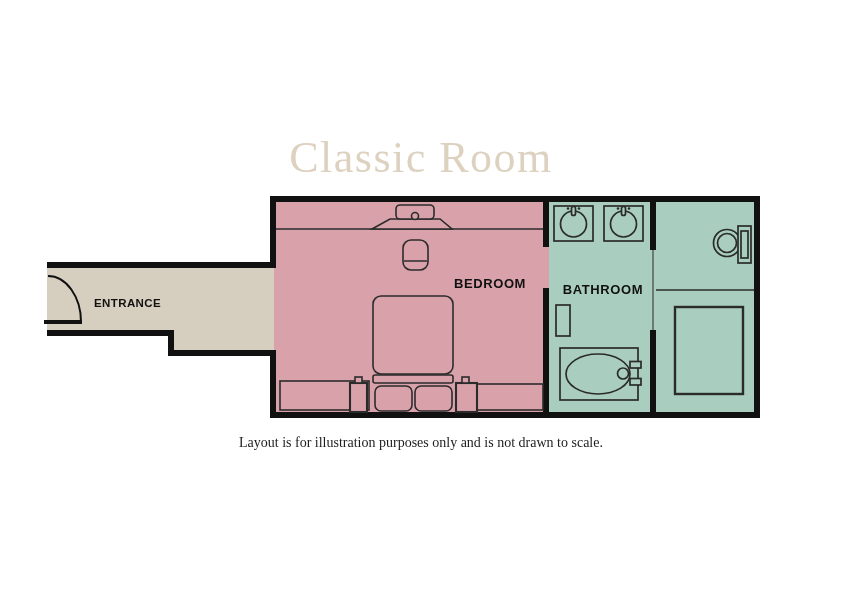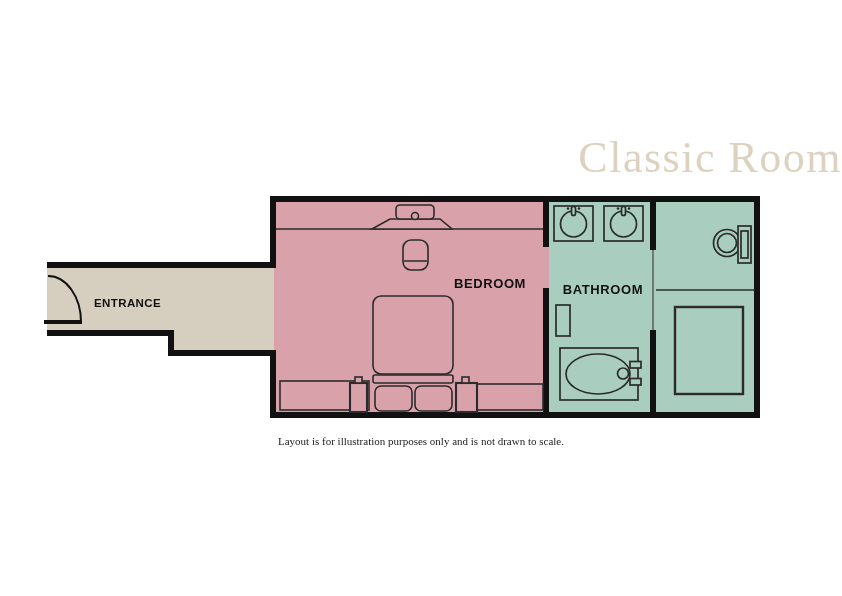--- a/index.html
+++ b/index.html
@@ -3,21 +3,21 @@
 <meta charset="utf-8">
 <style>
   html,body{margin:0;padding:0;}
   body{
     width:842px;height:596px;position:relative;overflow:hidden;
     background:var(--bg,#ffffff);
     font-family:"Liberation Sans",sans-serif;
   }
   .page-title{
     position:absolute;top:132px;left:0;width:100%;
-    text-align:right;
+    text-align:center;
     font-family:"Liberation Serif",serif;
     font-weight:400;
     font-size:44px;
     letter-spacing:1.5px;
     color:var(--title,#ddd1c0);
   }
   .plan-svg{position:absolute;top:0;left:0;}
   .fill-bedroom{fill:var(--bedroom,#d9a2ab);}
   .fill-bath{fill:var(--bathroom,#a9cec0);}
   .fill-entrance{fill:var(--entrance,#d6cebf);}
@@ -33,21 +33,21 @@
   text.room-label{
     font-family:"Liberation Sans",sans-serif;
     font-weight:700;font-size:13px;letter-spacing:.6px;
     fill:var(--label,#111111);
   }
   text.entrance-label{font-size:11.5px;letter-spacing:.4px;}
   .caption{
     position:absolute;top:435px;left:0;width:100%;
     text-align:center;
     font-family:"Liberation Serif",serif;
-    font-size:11px;
+    font-size:14px;
     color:#1c1c1c;
   }
 </style>
 </head>
 <body>
 
 <div class="page-title">Classic Room</div>
 
 <svg class="plan-svg" width="842" height="596" viewBox="0 0 842 596">
 

